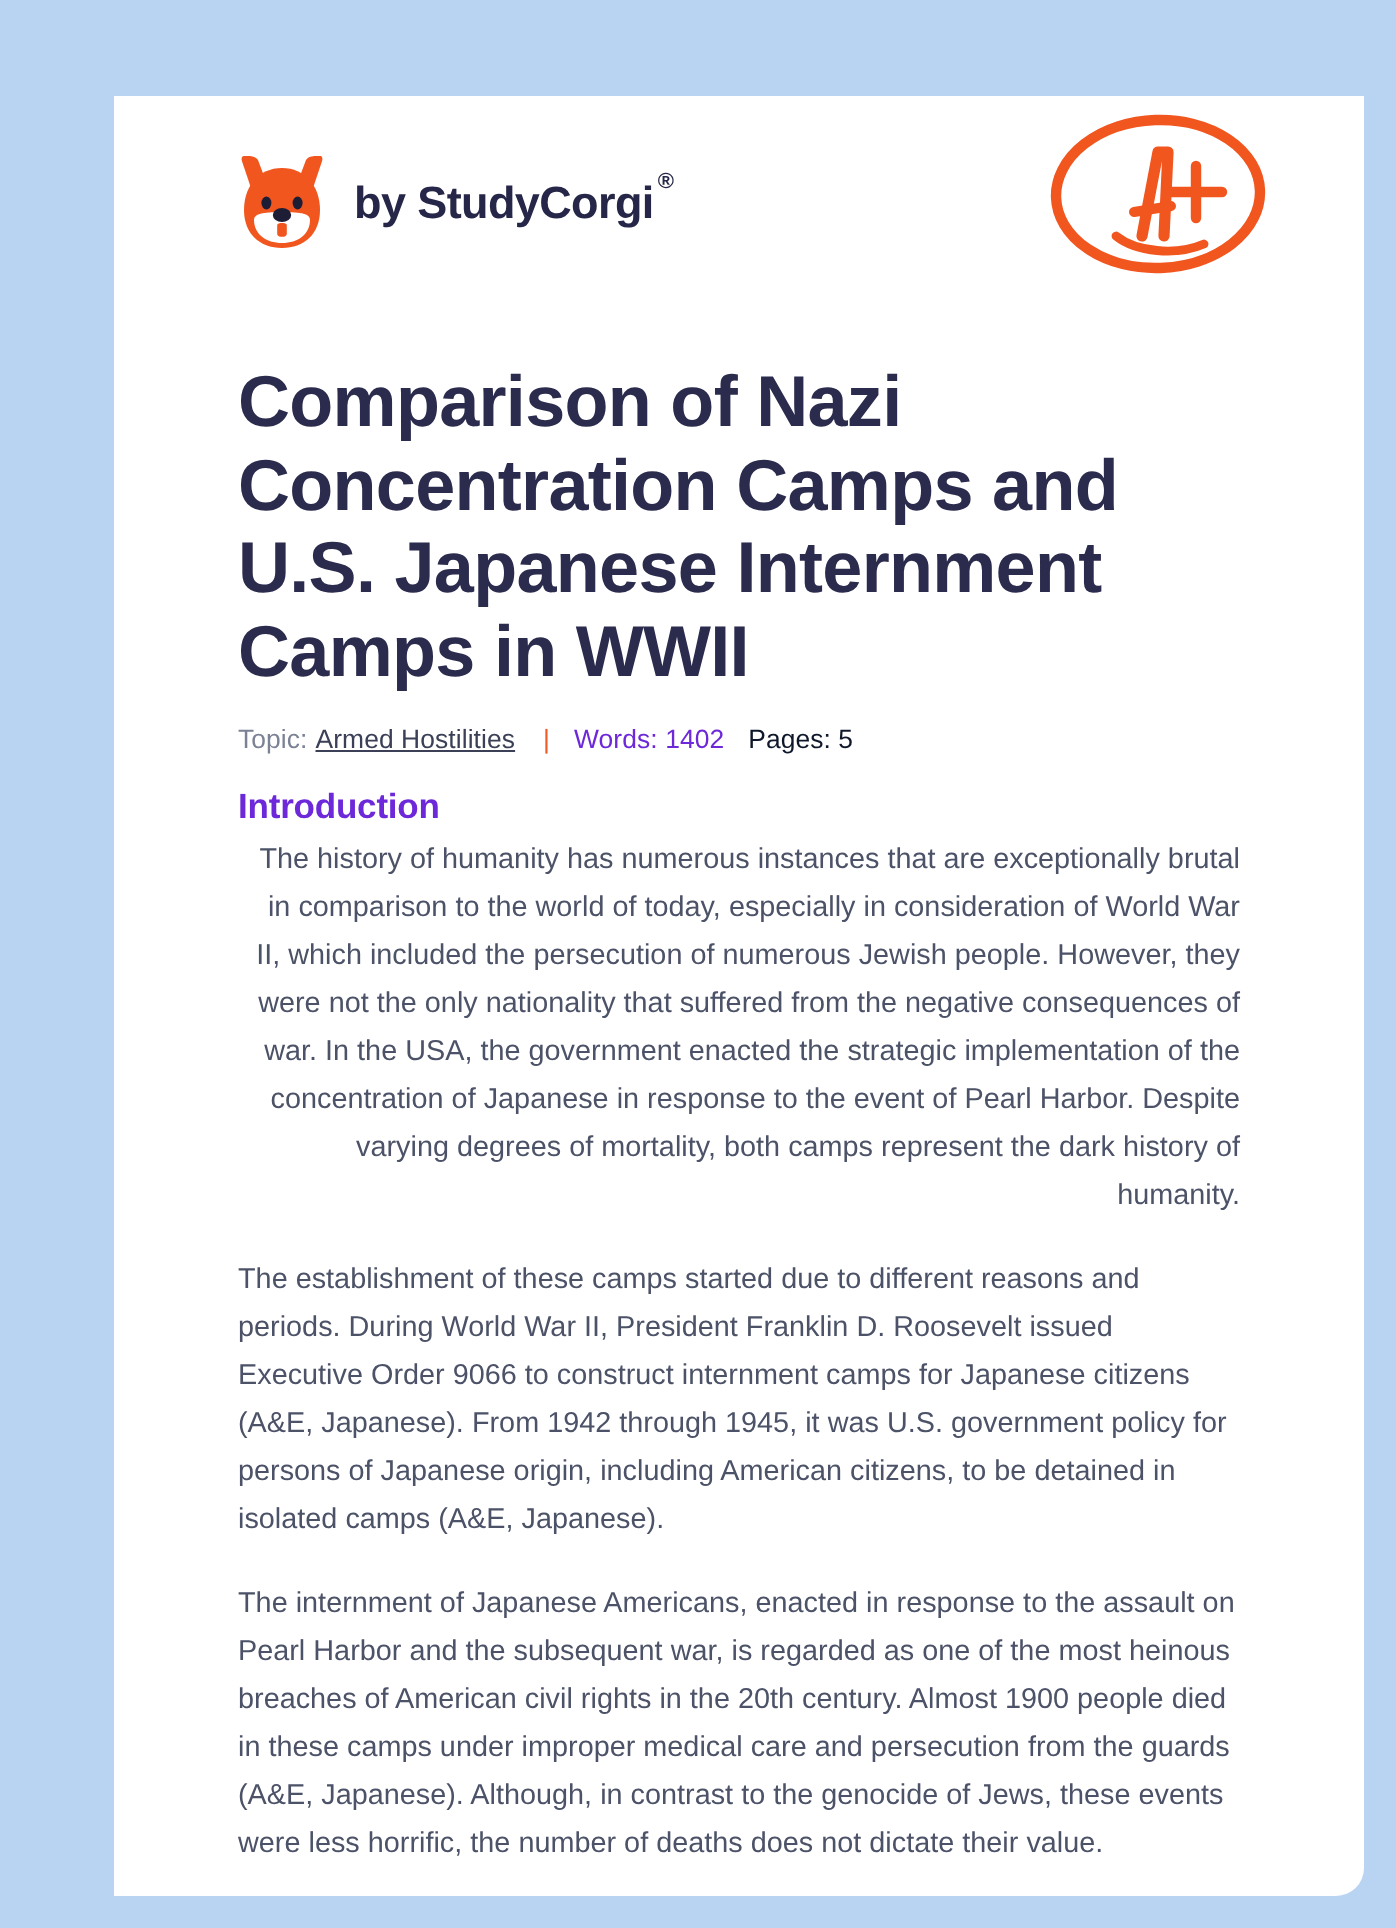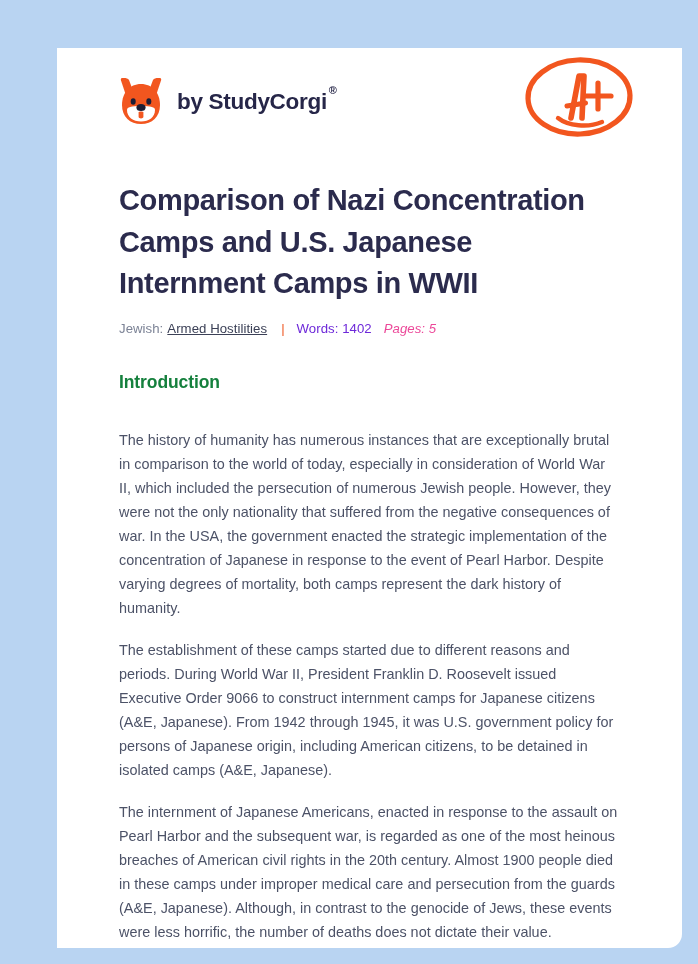--- a/index.html
+++ b/index.html
@@ -75,21 +75,21 @@
     position: absolute;
     right: -16px;
     top: 4px;
     width: 114px;
     height: 92px;
   }
   .grade-stamp svg { display: block; width: 114px; height: 92px; }
 
   
   .doc-title {
-    font-size: 29px;
+    font-size: 36px;
     line-height: 41.5px;
     font-weight: 700;
     color: #2b2b4d;
     letter-spacing: -0.35px;
     margin: 28px 0 0 0;
     max-width: 510px;
   }
 
   
   .doc-meta {
@@ -107,39 +107,39 @@
     font-weight: 400;
     margin-left: 4px;
     text-decoration: underline;
   }
   .meta-divider {
     color: #ef5a25;
     margin: 0 12px 0 14px;
     font-weight: 400;
   }
   .meta-words { color: #6d28d9; margin-right: 12px; }
-  .meta-pages { color: #ec4899; font-style: italic; }
+  .meta-pages { color: #0f172a; }
 
   
   .section-heading {
     font-size: 17.5px;
     font-weight: 700;
-    color: #15803d;
-    margin: 36px 0 0 0;
+    color: #6d28d9;
+    margin: 16px 0 0 0;
     letter-spacing: -0.1px;
   }
   .body-paragraph {
     font-size: 14.4px;
     line-height: 24px;
     color: #4c5267;
     margin: 18px 0 0 0;
     max-width: 512px;
     letter-spacing: 0.01px;
   }
-  .body-paragraph:first-of-type { margin-top: 35px; }
+  .body-paragraph:first-of-type { margin-top: 4px; text-align: right; }
 </style>
 </head>
 <body>
 
 <div class="viewport">
   <div class="page-sheet">
     <div class="page-inner">
 
       <div class="doc-header">
         <div class="brand">
@@ -166,21 +166,21 @@
             <path d="M76 31 L76 57" fill="none" stroke="#f2561f" stroke-width="5.2" stroke-linecap="round"></path>
             <path d="M64 44 L89 44" fill="none" stroke="#f2561f" stroke-width="5.2" stroke-linecap="round"></path>
             <path d="M36 66 C46 74 66 76 80 70" fill="none" stroke="#f2561f" stroke-width="4.4" stroke-linecap="round"></path>
           </svg>
         </div>
       </div>
 
       <h1 class="doc-title">Comparison of Nazi Concentration Camps and U.S. Japanese Internment Camps in WWII</h1>
 
       <div class="doc-meta">
-        <span class="meta-label">Jewish:</span>
+        <span class="meta-label">Topic:</span>
         <span class="meta-topic">Armed Hostilities</span>
         <span class="meta-divider">|</span>
         <span class="meta-words">Words: 1402</span>
         <span class="meta-pages">Pages: 5</span>
       </div>
 
       <h2 class="section-heading">Introduction</h2>
 
       <p class="body-paragraph">The history of humanity has numerous instances that are exceptionally brutal in comparison to the world of today, especially in consideration of World War II, which included the persecution of numerous Jewish people. However, they were not the only nationality that suffered from the negative consequences of war. In the USA, the government enacted the strategic implementation of the concentration of Japanese in response to the event of Pearl Harbor. Despite varying degrees of mortality, both camps represent the dark history of humanity.</p>
       <p class="body-paragraph">The establishment of these camps started due to different reasons and periods. During World War II, President Franklin D. Roosevelt issued Executive Order 9066 to construct internment camps for Japanese citizens (A&amp;E, Japanese). From 1942 through 1945, it was U.S. government policy for persons of Japanese origin, including American citizens, to be detained in isolated camps (A&amp;E, Japanese).</p>

